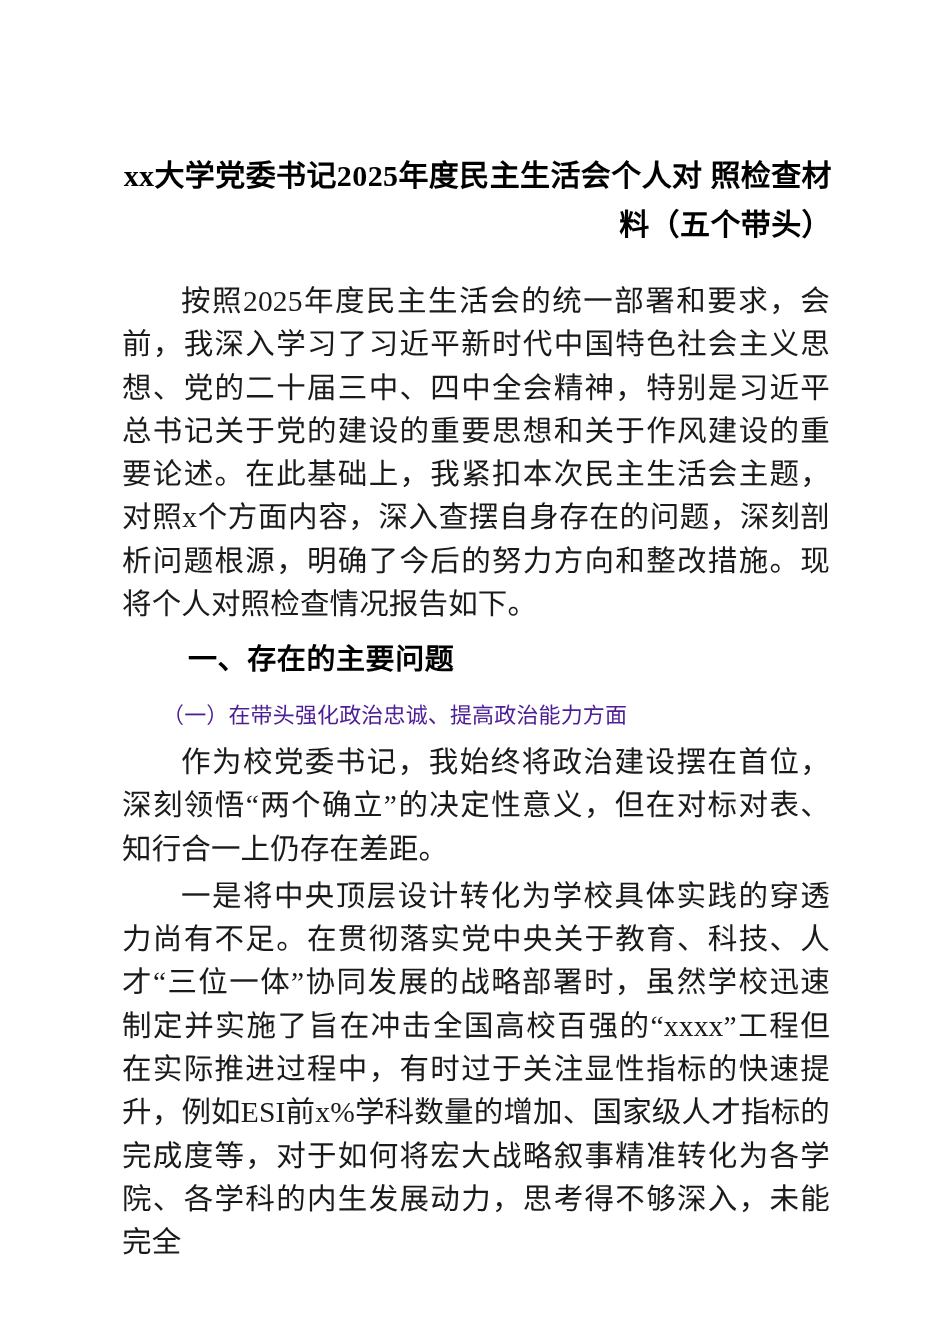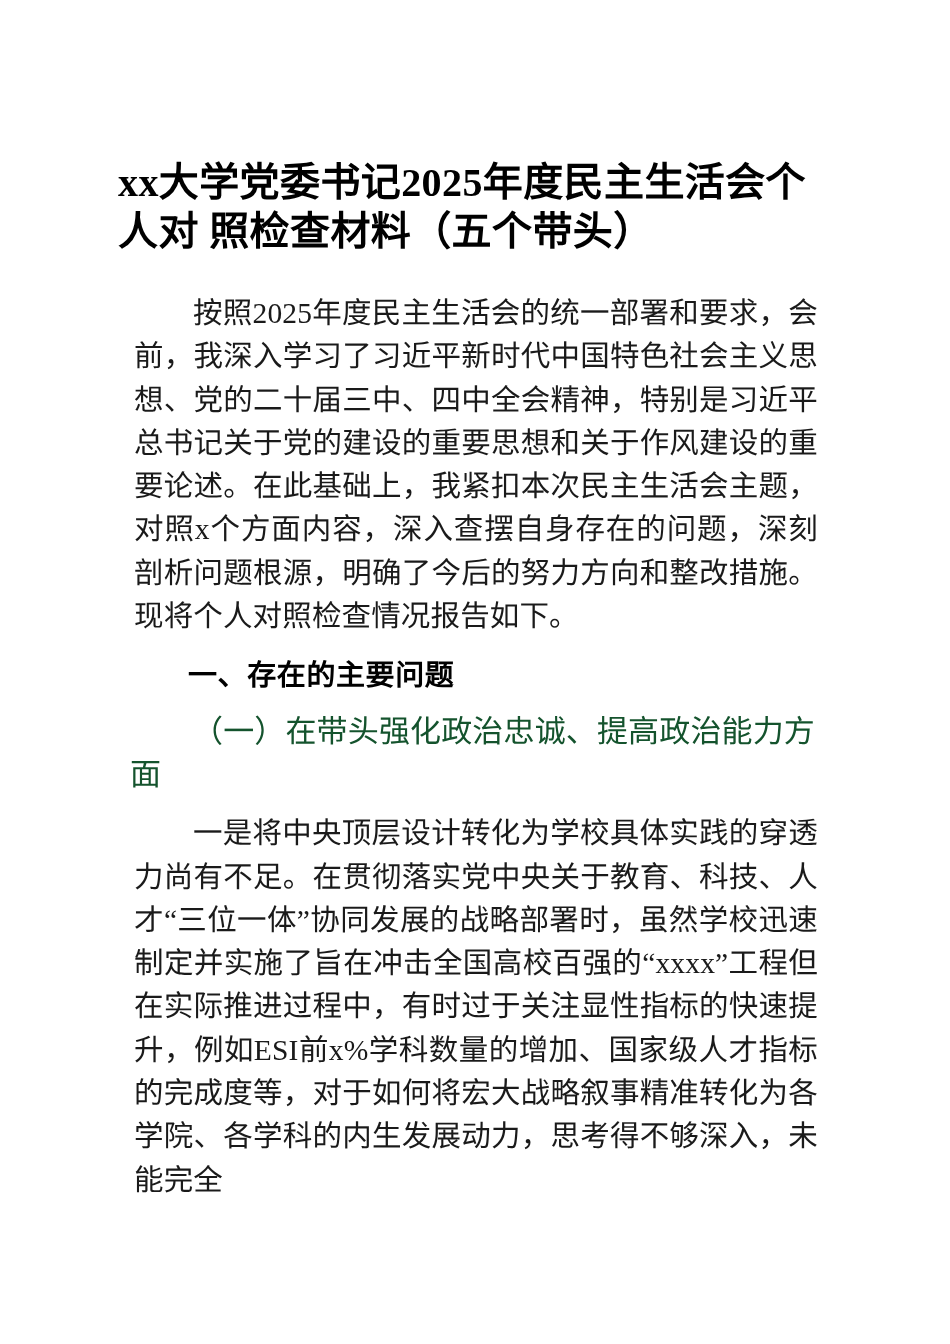--- a/index.html
+++ b/index.html
@@ -25,24 +25,24 @@
     background: #ffffff;
     box-sizing: border-box;
   }
 
   
   .doc-title {
     position: absolute;
     left: 118px;
     top: 131px;
     width: 714px;
-    text-align: left;
+    text-align: right;
     font-family: "Liberation Serif", "DejaVu Serif", serif;
     font-weight: 700;
-    font-size: 40px;
+    font-size: 30px;
     line-height: 49px;
     letter-spacing: 0.4px;
     color: #000000;
   }
 
   
   .doc-body {
     position: absolute;
     left: 118px;
     top: 276px;
@@ -51,21 +51,21 @@
 
   
   .para {
     font-family: "Liberation Serif", "DejaVu Serif", serif;
     font-size: 29.5px;
     line-height: 43.3px;
     text-align: justify;
     text-align-last: left;
     text-justify: inter-ideograph;
     letter-spacing: 0.15px;
-    margin: 16px;
+    margin: 4px;
     color: #1a1a1a;
   }
 
   .para.indent {
     text-indent: 2em;
   }
 
   
   .heading-1 {
     font-family: "Liberation Sans", "DejaVu Sans", sans-serif;
@@ -74,26 +74,26 @@
     line-height: 43.3px;
     text-indent: 2em;
     letter-spacing: 0.6px;
     margin: 12px;
     color: #000000;
   }
 
   
   .heading-2 {
     font-family: "Liberation Serif", "DejaVu Serif", serif;
-    font-size: 31px;
+    font-size: 22px;
     line-height: 43.3px;
     text-indent: 2em;
     letter-spacing: 0.15px;
-    margin: 12px;
-    color: #14532d;
+    margin: 0;
+    color: #4c1d95;
   }
 
   
   .lead {
     font-weight: 400;
   }
 </style>
 </head>
 <body>
 
@@ -105,17 +105,18 @@
   </h1>
 
   <div class="doc-body">
 
     <p class="para indent">按照2025年度民主生活会的统一部署和要求，会前，我深入学习了习近平新时代中国特色社会主义思想、党的二十届三中、四中全会精神，特别是习近平总书记关于党的建设的重要思想和关于作风建设的重要论述。在此基础上，我紧扣本次民主生活会主题，对照x个方面内容，深入查摆自身存在的问题，深刻剖析问题根源，明确了今后的努力方向和整改措施。现将个人对照检查情况报告如下。</p>
 
     <p class="heading-1">一、存在的主要问题</p>
 
     <p class="heading-2">（一）在带头强化政治忠诚、提高政治能力方面</p>
 
+    <p class="para indent">作为校党委书记，我始终将政治建设摆在首位，深刻领悟“两个确立”的决定性意义，但在对标对表、知行合一上仍存在差距。</p>
 
     <p class="para indent"><span class="lead">一是将中央顶层设计转化为学校具体实践的穿透力尚有不足。</span><span>在贯彻落实党中央关于教育、科技、人才“三位一体”协同发展的战略部署时，虽然学校迅速制定并实施了旨在冲击全国高校百强的“xxxx”工程但在实际推进过程中，有时过于关注显性指标的快速提升，例如ESI前x%学科数量的增加、国家级人才指标的完成度等，对于如何将宏大战略叙事精准转化为各学院、各学科的内生发展动力，思考得不够深入，未能完全</span></p>
 
   </div>
 </div>
 
 </body></html>

